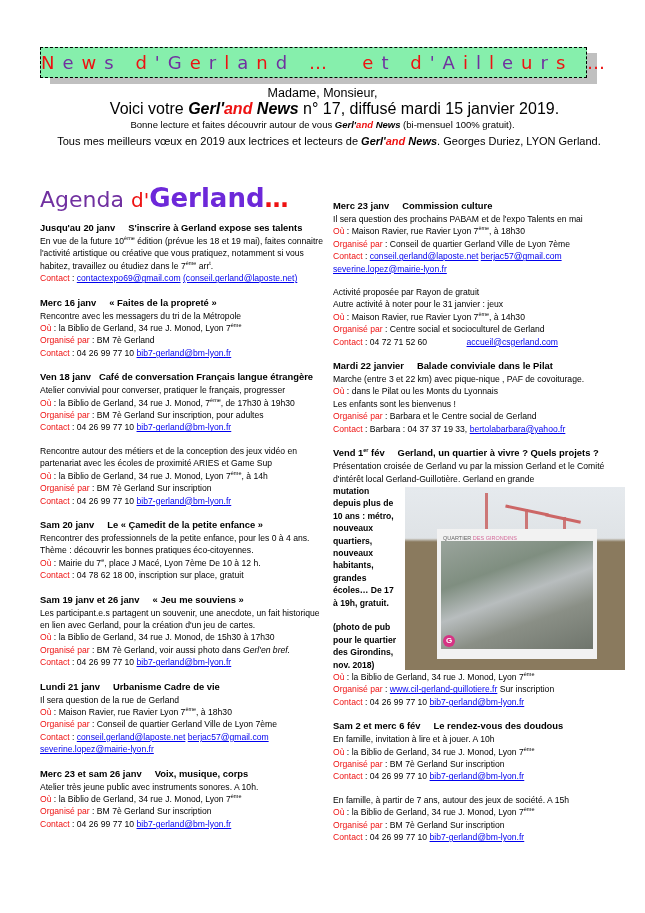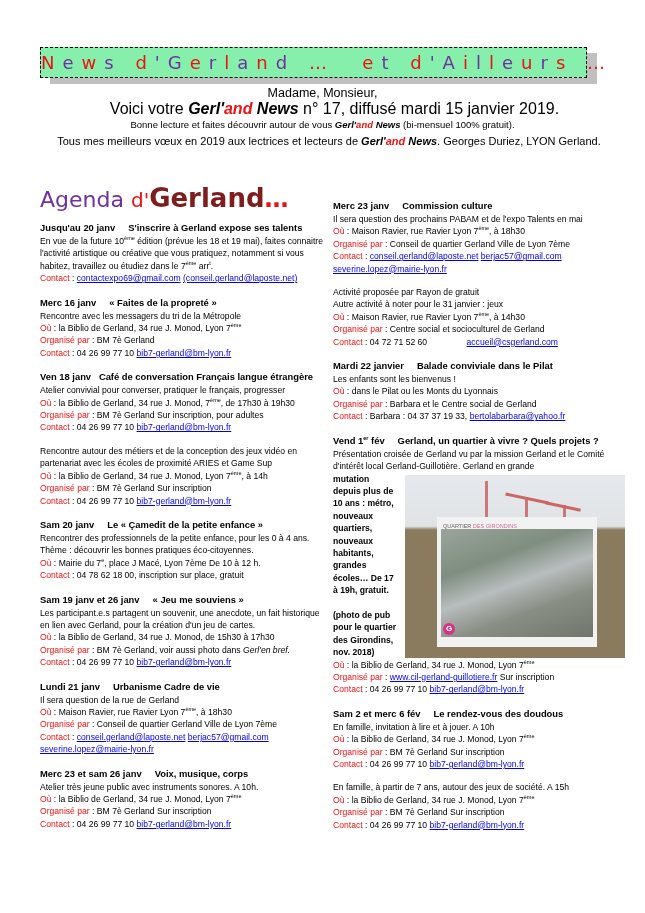--- a/index.html
+++ b/index.html
@@ -12,21 +12,21 @@
   .r { color:#ee1111; } .p { color:#7030a0; }
   .intro { position:absolute; left:0; top:85px; width:645px; text-align:center; }
   .intro div { line-height:16px; }
   .i1 { font-size:12.5px; } .i2 { font-size:16px;padding-left:24px; } .i3 { font-size:9.5px; } .i4 { font-size:11px;padding-left:13px; }
   .brand-a { font-style:italic; font-weight:bold; color:#000; }
   .brand-b { font-style:italic; font-weight:bold; color:#ee1111; }
   .brand-c { font-style:italic; font-weight:bold; color:#000; }
   .agenda-title { position:absolute; left:40px; top:183px; font-family:"DejaVu Sans", sans-serif;
                   font-size:22px; color:#7030a0; }
   .agenda-title .d { color:#ee1111; font-size:20px; }
-  .agenda-title .g { font-size:26px; font-weight:bold; color:#7f1d1d; }
+  .agenda-title .g { font-size:26px; font-weight:bold; color:#6d28d9; }
   .agenda-title .dots { color:#ee1111; font-weight:bold; font-size:24px; }
   .col { position:absolute; font-size:8.6px; line-height:12.4px; }
   .col.left { left:40px; top:221px; width:290px; }
   .col.right { left:333px; top:199px; width:300px; }
   .event { margin-bottom:11px; }
   .ev-head { font-weight:bold; font-size:9.4px; line-height:14px; white-space:pre; }
   .lbl { color:#ee1111; }
   a, .lnk { color:#0000ee; text-decoration:underline; }
   sup { font-size:5.5px; line-height:0; vertical-align:super; }
   .flow { font-weight:bold; }
@@ -129,22 +129,23 @@
     </div>
     <div class="event">
       <div> Activité proposée par Rayon de gratuit</div>
       <div>Autre activité à noter pour le 31 janvier : jeux</div>
       <div><span class="lbl">Où</span><span> : Maison Ravier, rue Ravier Lyon 7</span><sup>ème</sup><span>, à 14h30</span></div>
       <div><span class="lbl">Organisé par</span><span> : Centre social et socioculturel de Gerland</span></div>
       <div><span class="lbl">Contact</span><span> : 04 72 71 52 60  </span><span class="lnk" style="white-space: pre; padding-left: 37px;">accueil@csgerland.com</span></div>
     </div>
     <div class="event">
       <div class="ev-head">Mardi 22 janvier     Balade conviviale dans le Pilat</div>
+      <div>Marche (entre 3 et 22 km) avec pique-nique , PAF de covoiturage.</div>
+      <div><span class="lbl">Où</span><span> : dans le Pilat ou les Monts du Lyonnais</span></div>
       <div>Les enfants sont les bienvenus !</div>
-      <div><span class="lbl">Où</span><span> : dans le Pilat ou les Monts du Lyonnais</span></div>
       <div><span class="lbl">Organisé par</span><span> : Barbara et le Centre social de Gerland</span></div>
       <div><span class="lbl">Contact</span><span> : Barbara : 04 37 37 19 33, </span><span class="lnk" style="white-space: pre;">bertolabarbara@yahoo.fr</span></div>
     </div>
     <div class="event">
       <div class="ev-head"><span>Vend 1</span><sup>er</sup><span> fév     Gerland, un quartier à vivre ? Quels projets ?</span></div>
       <div>Présentation croisée de Gerland vu par la mission Gerland et le Comité d'intérêt local Gerland-Guillotière. Gerland en grande</div>
       <div><div class="photo-wrap">
           <div class="crane" style="left: 80px; top: 6px; height: 70px;"></div>
           <div class="crane" style="left: 120px; top: 22px; height: 56px;"></div>
           <div class="crane" style="left: 158px; top: 30px; height: 48px;"></div>

